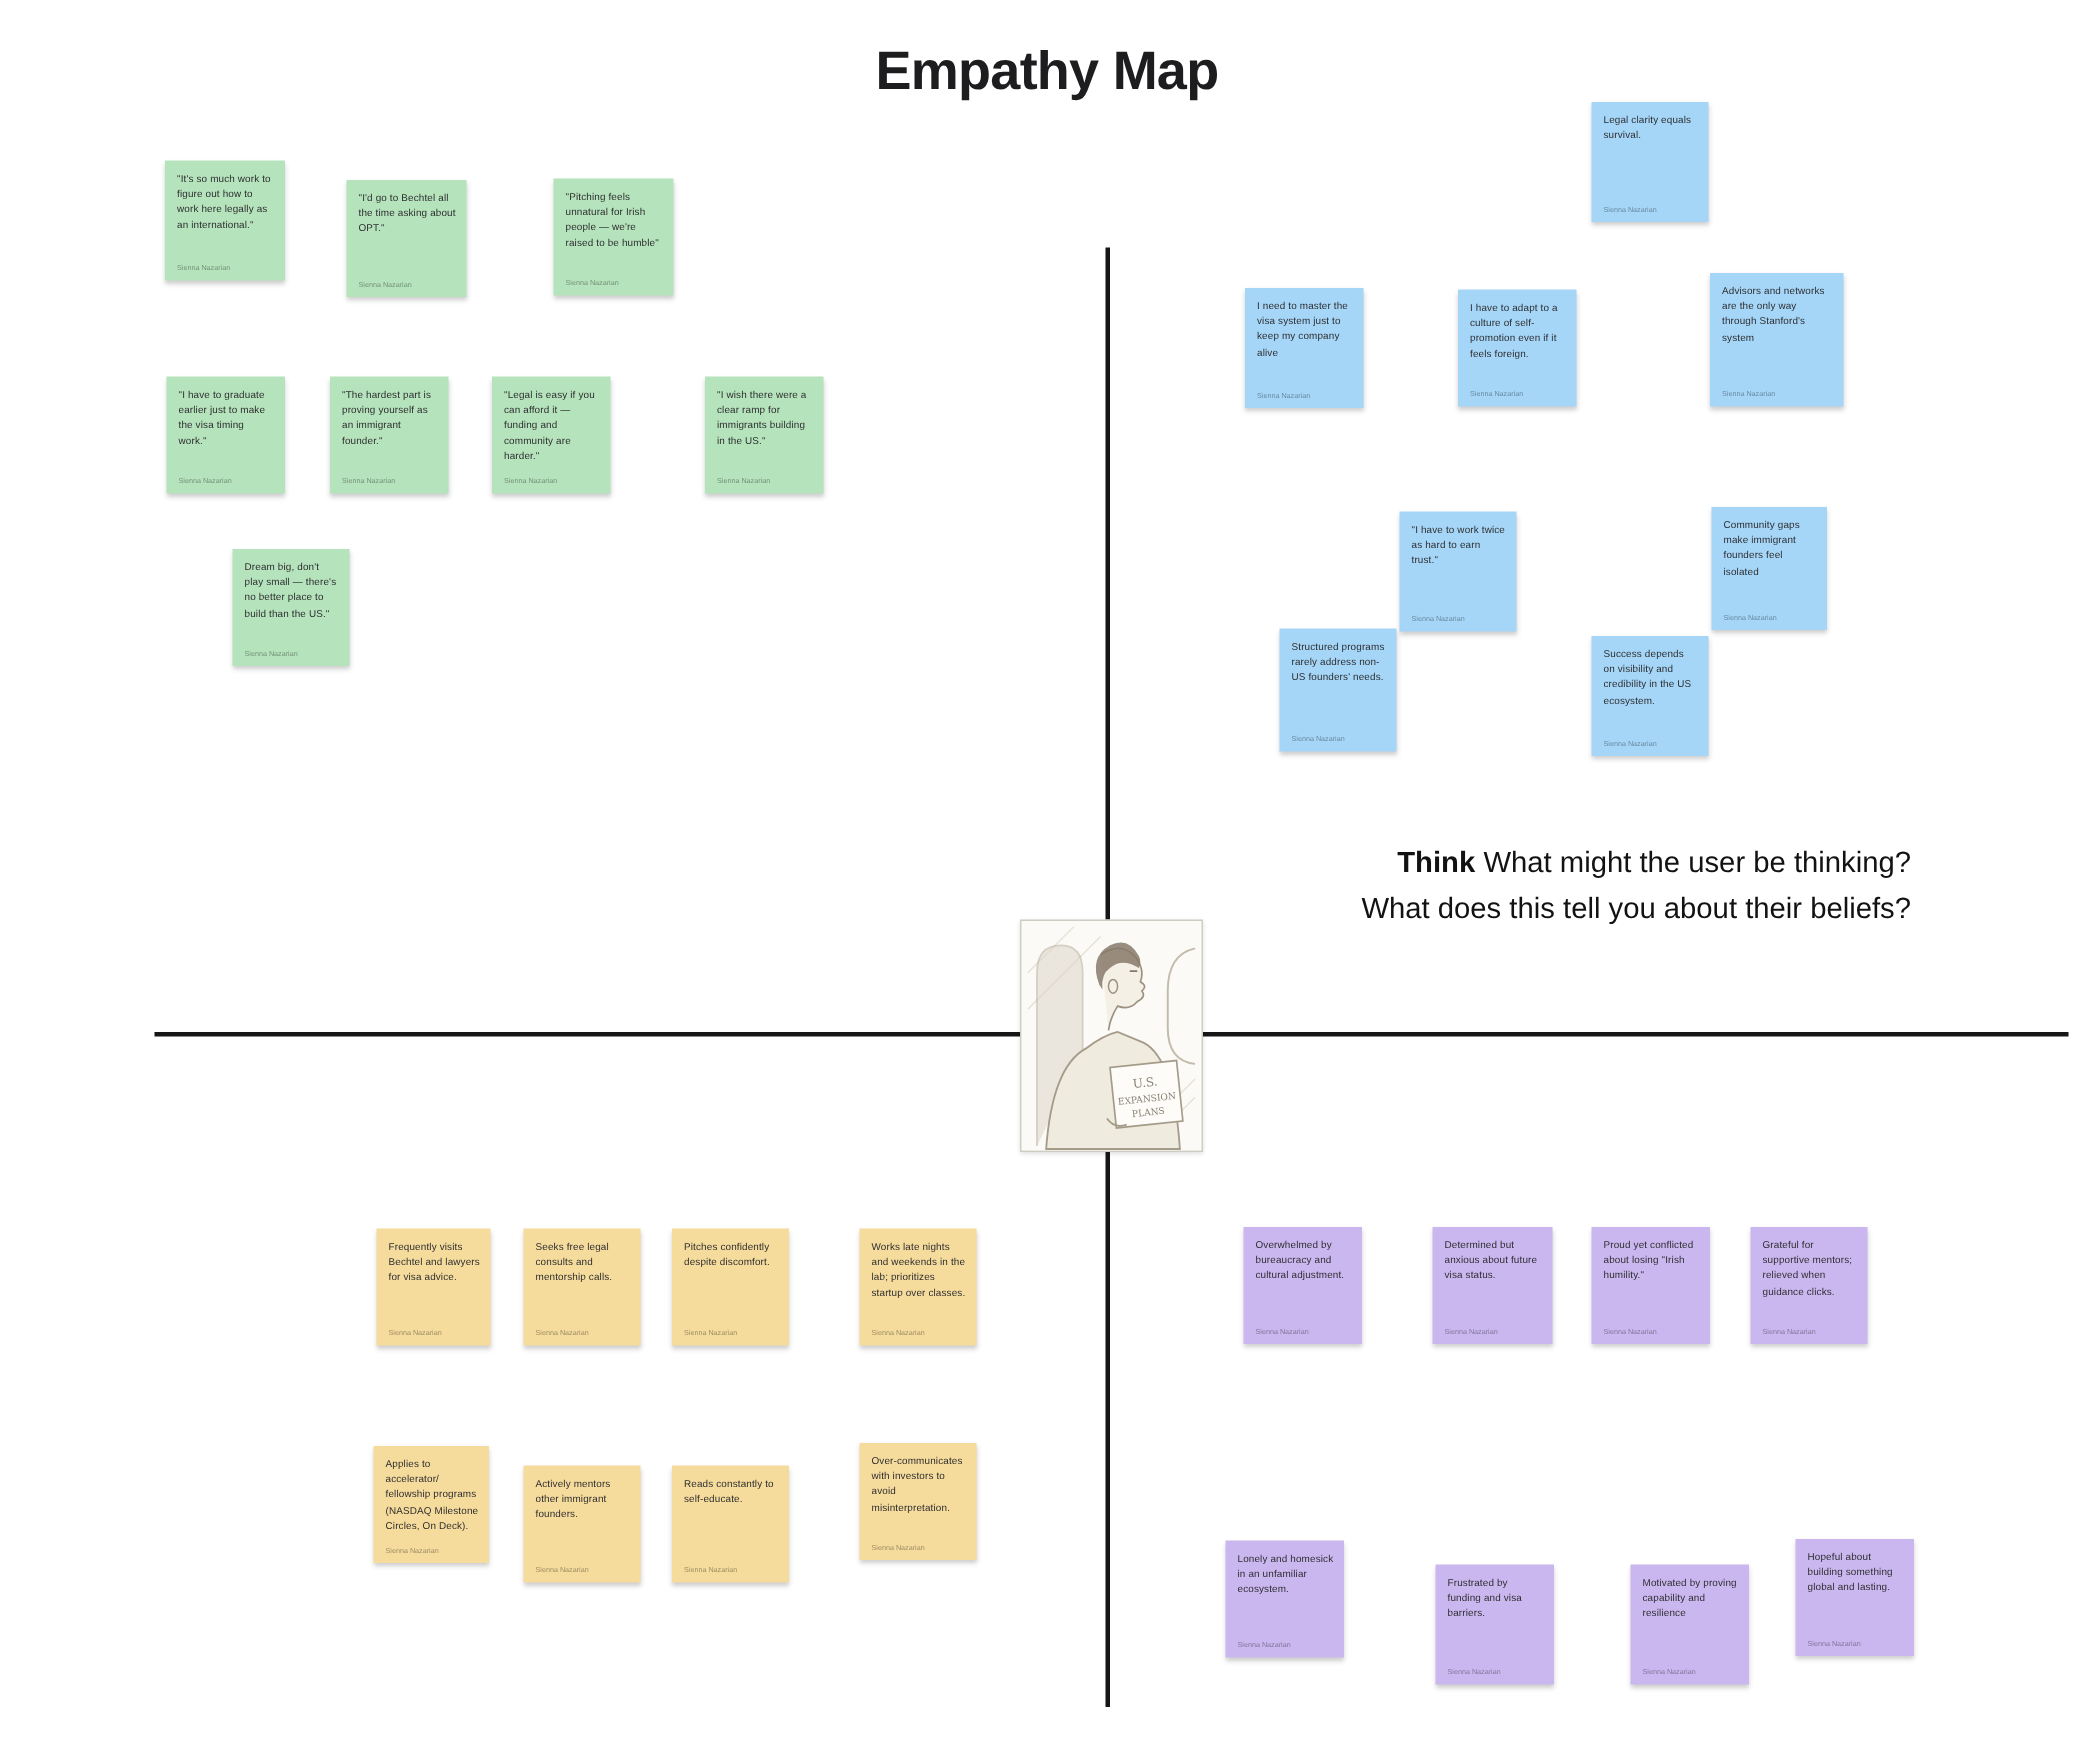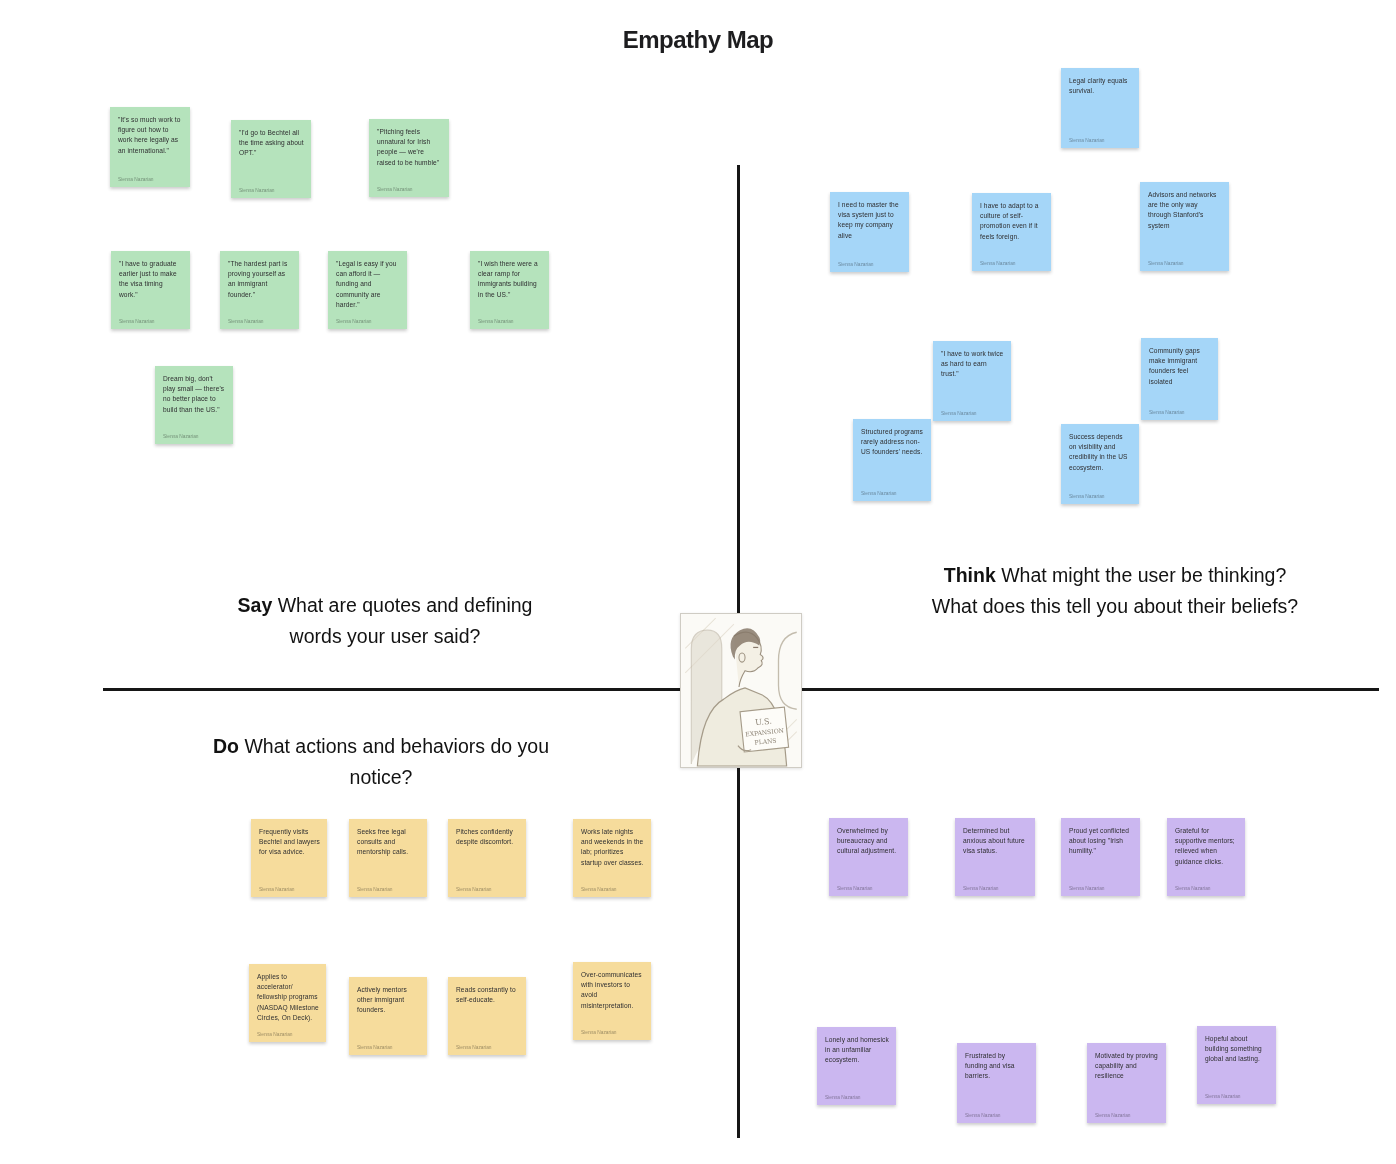--- a/index.html
+++ b/index.html
@@ -1,28 +1,28 @@
 <!DOCTYPE html>
 <html><head>
 <meta charset="utf-8">
 <style>
   html,body{margin:0;padding:0;background:#ffffff;font-family:"Liberation Sans",sans-serif;}
   #canvas{position:relative;width:1396px;height:1164px;background:#ffffff;overflow:hidden;}
 
   .board-title{position:absolute;left:0;right:0;top:26px;text-align:center;
-    font-size:24px;font-weight:700;color:#1d1d1f;letter-spacing:-0.5px;}
+    font-size:36px;font-weight:700;color:#1d1d1f;letter-spacing:-0.5px;}
 
   .divider{position:absolute;background:#161616;}
   #divider-v{left:737px;top:165px;width:3px;height:973px;}
   #divider-h{left:103px;top:688px;width:1276px;height:3px;}
 
   .q-label{position:absolute;text-align:center;font-size:19.5px;line-height:1.6;color:#121212;}
   .q-label .lead{font-weight:700;}
   #label-say{left:219px;top:590px;width:332px;}
-  #label-think{left:924px;top:560px;width:382px;}
+  #label-think{left:892px;top:560px;width:382px;text-align:right;}
   #label-do{left:194px;top:731px;width:374px;}
   #label-feel{left:907px;top:731px;width:380px;}
 
   .note{position:absolute;box-sizing:border-box;padding:8px 7px 6px 8px;
     box-shadow:0 2px 3px rgba(90,90,90,0.30);}
   .note-text{font-size:6.6px;line-height:1.55;color:#2e2e30;letter-spacing:0.1px;}
   .note-author{position:absolute;left:8px;bottom:5px;font-size:4.8px;color:rgba(0,0,0,0.38);}
 
   .center-card{position:absolute;left:680px;top:613px;width:120px;height:153px;
     background:#fcfbf7;border:1px solid #cfccc4;box-shadow:0 1px 3px rgba(0,0,0,0.12);z-index:5;}
@@ -31,31 +31,23 @@
 </head>
 <body>
 
 <div id="canvas">
 
   <div class="board-title">Empathy Map</div>
 
   <div class="divider" id="divider-v"></div>
   <div class="divider" id="divider-h"></div>
 
-  <div class="q-label" id="label-say">
-    <span class="lead">Say</span>
-    <span>What are quotes and defining words your user said?</span>
-  </div>
   <div class="q-label" id="label-think">
     <span class="lead">Think</span>
     <span>What might the user be thinking? What does this tell you about their beliefs?</span>
-  </div>
-  <div class="q-label" id="label-do">
-    <span class="lead">Do</span>
-    <span>What actions and behaviors do you notice?</span>
   </div>
 
   <div class="center-card">
     <svg viewBox="0 0 118 151" xmlns="http://www.w3.org/2000/svg">
       <rect x="0" y="0" width="118" height="151" fill="#fbfaf6"></rect>
       <g stroke="#e3ddd0" stroke-width="1" opacity="0.8">
         <line x1="4" y1="34" x2="34" y2="4"></line>
         <line x1="4" y1="58" x2="52" y2="10"></line>
         <line x1="84" y1="146" x2="114" y2="116"></line>
         <line x1="70" y1="148" x2="114" y2="104"></line>

